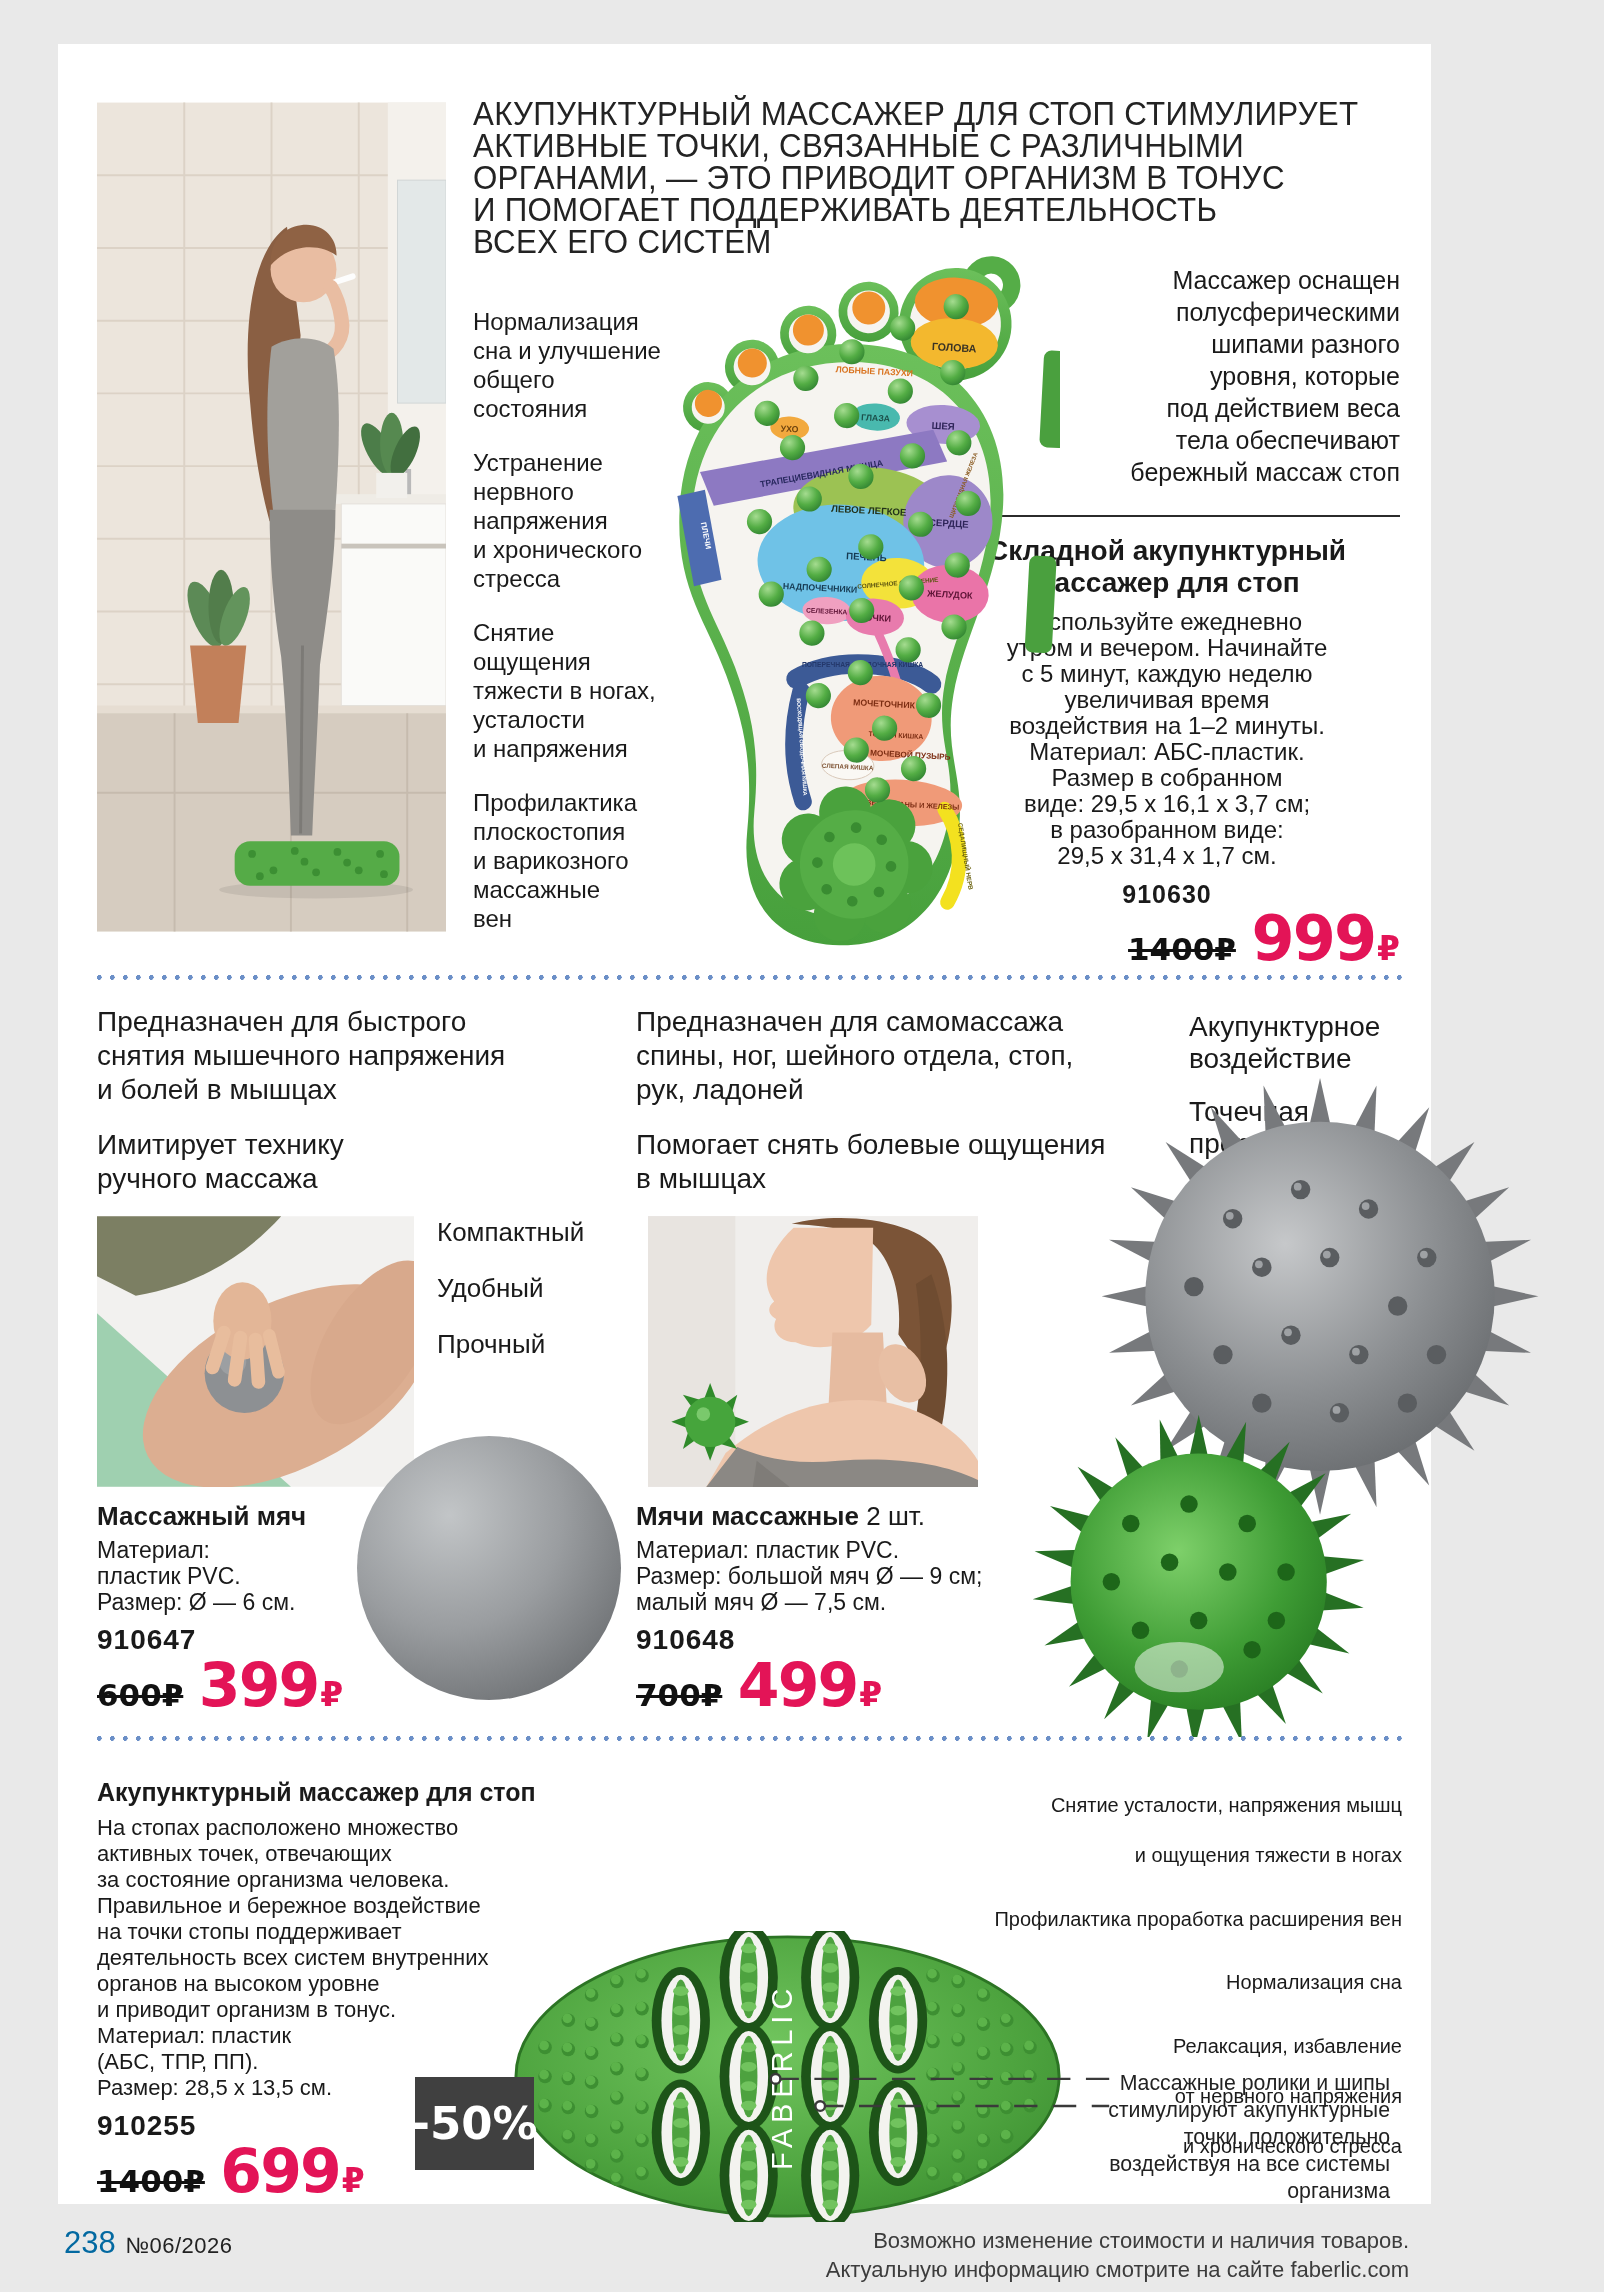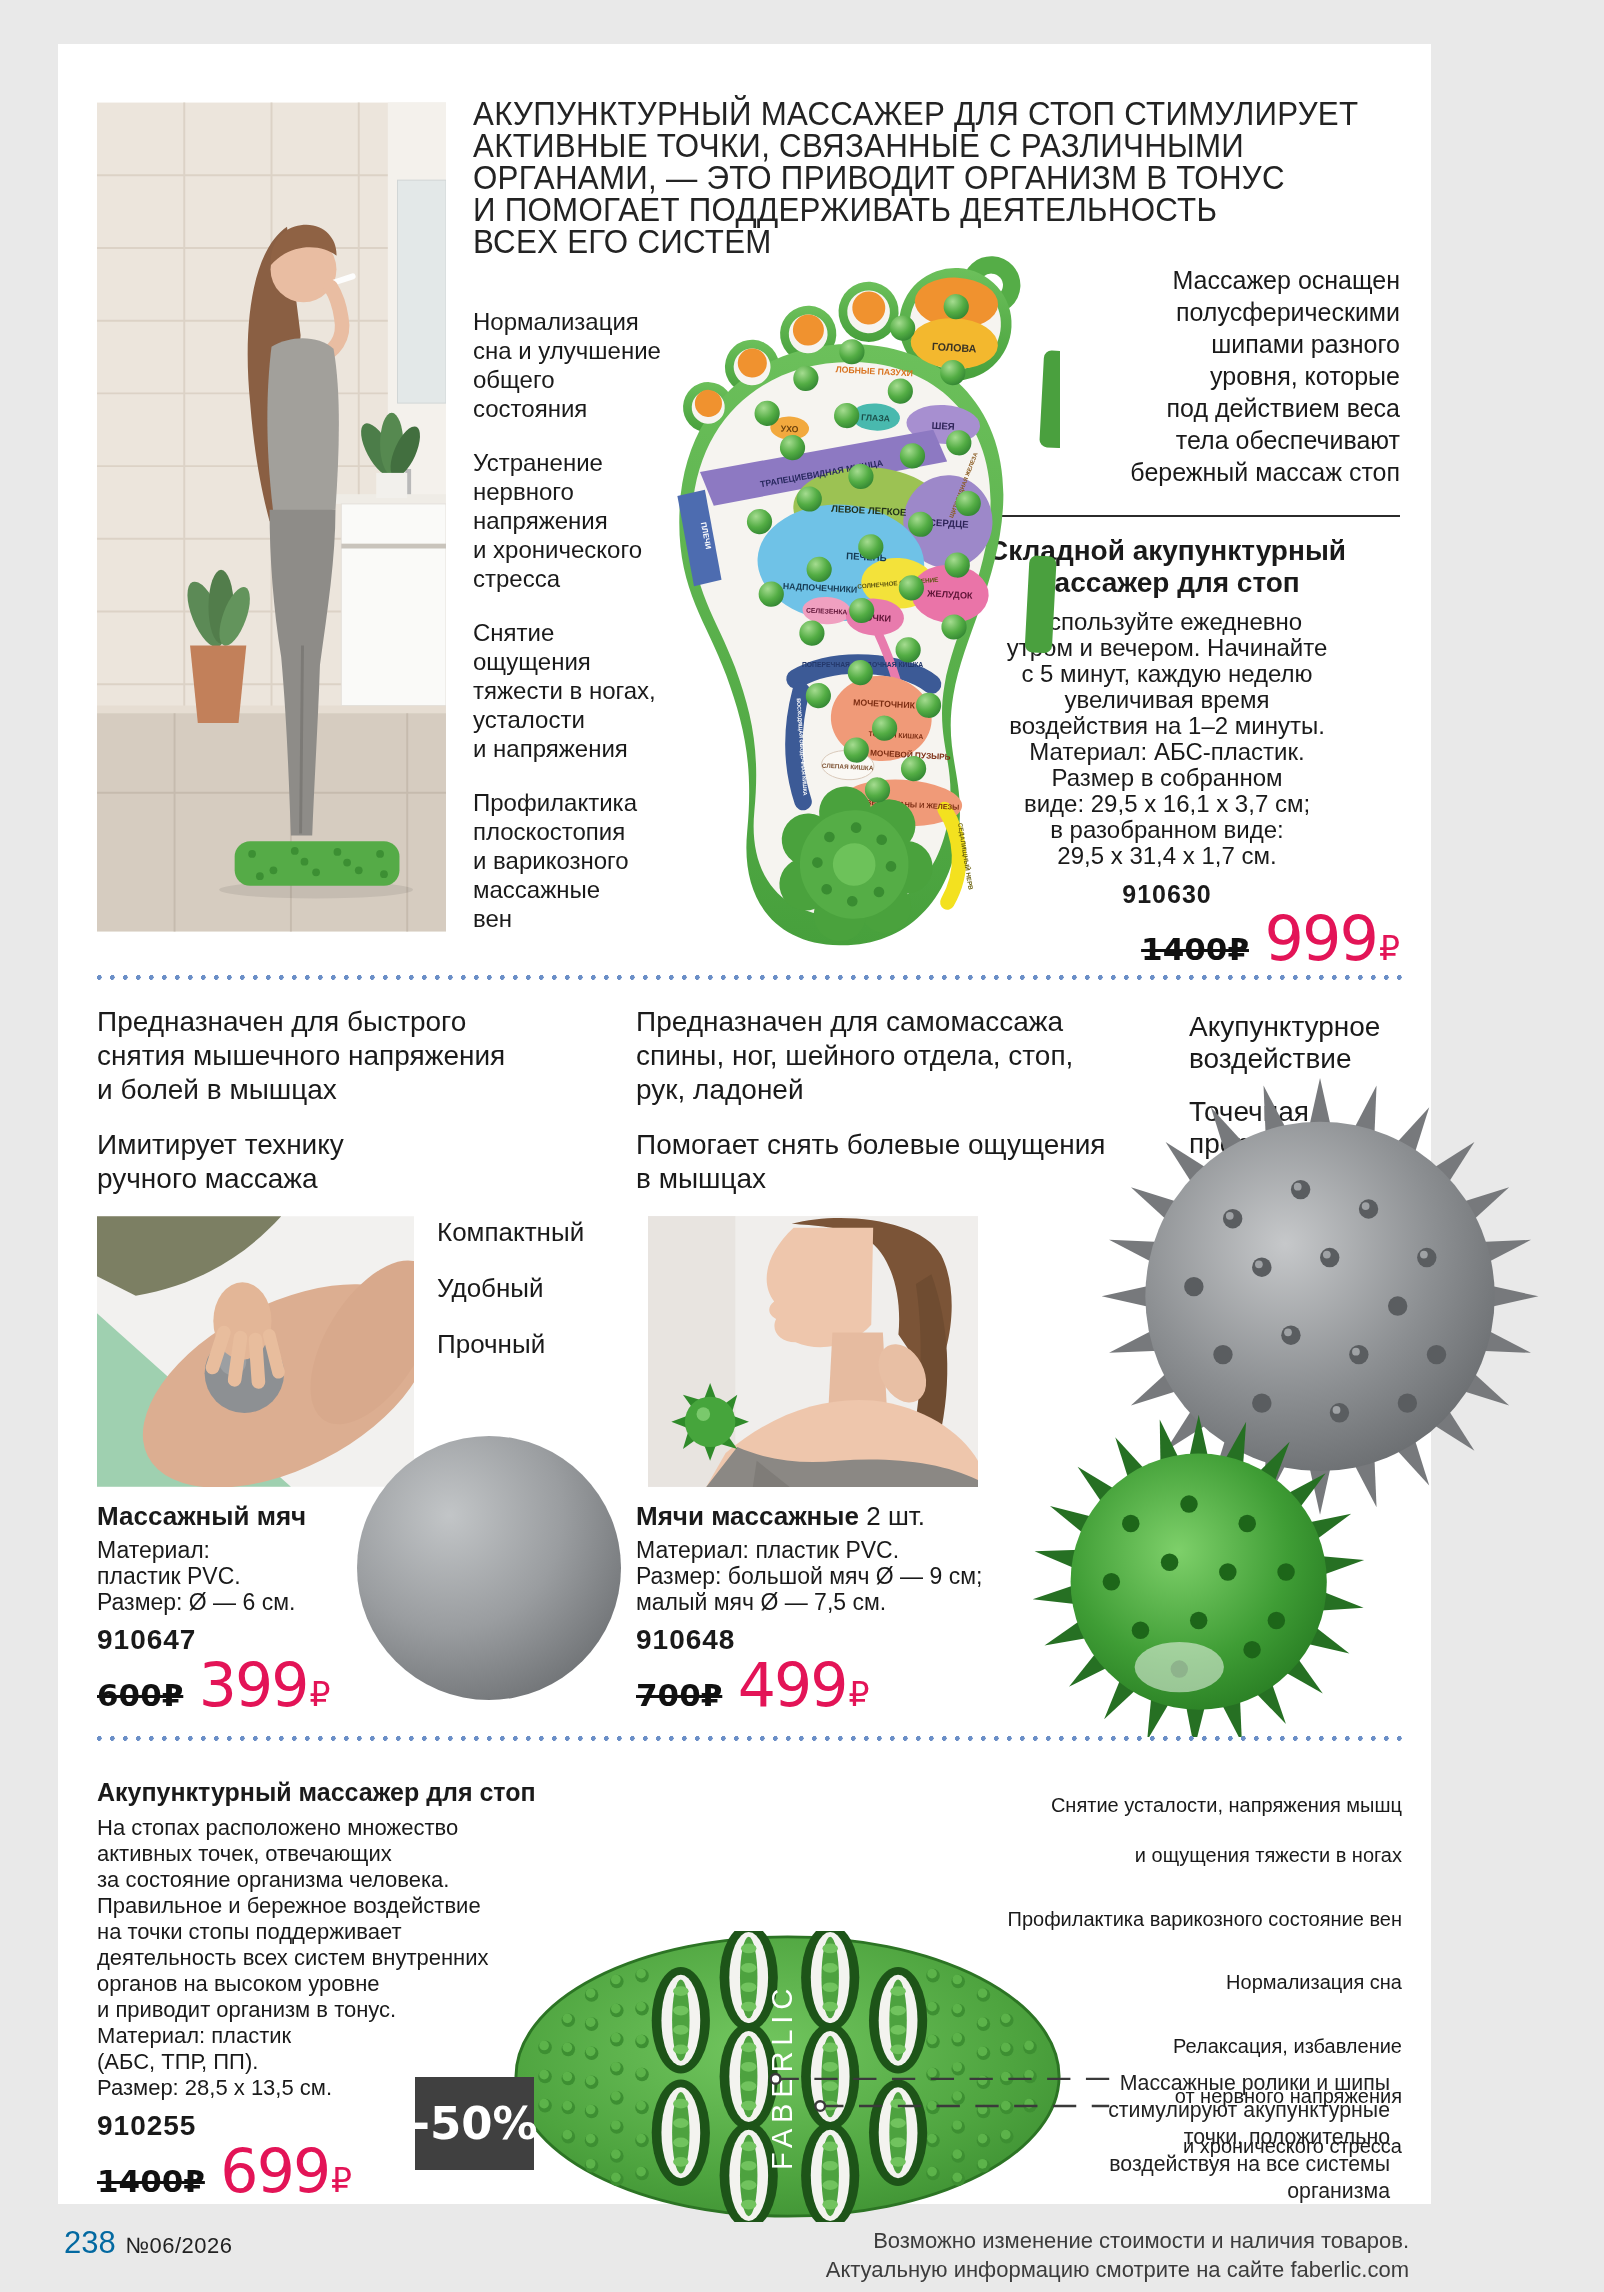--- a/index.html
+++ b/index.html
@@ -17,21 +17,21 @@
   .benefit{margin-bottom:25px}
   .note{right:205px;top:264px;width:417px;text-align:right;font-size:25px;line-height:32px}
   .hr-line{left:999px;top:515px;width:401px;height:1.9px;background:#2b2b2b}
   .hero-prod{right:205px;top:535px;width:466px;text-align:center}
   .prod-name{font-size:28px;line-height:32px;font-weight:700}
   .prod-desc{margin-top:9.7px;font-size:24px;line-height:26px}
   .prod-code{margin-top:11.6px;font-size:25px;font-weight:700;letter-spacing:1px}
   .price-row{display:flex;align-items:baseline;gap:15.5px;font-family:"DejaVu Sans","Liberation Sans",sans-serif;margin-top:1.9px}
   .right-row{justify-content:flex-end}
   .old{font-size:31px;font-weight:700;color:#111;text-decoration:line-through;text-decoration-thickness:2.9px}
-  .new{font-size:62px;font-weight:normal;color:#e31457;line-height:.9;letter-spacing:-1.9px}
+  .new{font-size:62px;font-weight:bold;color:#e31457;line-height:.9;letter-spacing:-1.9px}
   .new .cur{font-size:33px;letter-spacing:0;margin-left:1.9px}
 
   
   .dots{height:5.8px;background-image:radial-gradient(circle 2.3px at 2.3px 2.3px,#6b8fc7 2.2px,rgba(0,0,0,0) 2.5px);
         background-size:13px 5.8px;background-repeat:repeat-x}
   .dots1{left:97px;top:975px;width:1305px}
   .dots2{left:97px;top:1736px;width:1305px}
 
   
   .mcol{font-size:28px;line-height:34px}
@@ -682,21 +682,21 @@
       <use href="#pod" x="396" y="208"></use>
   </g>
   <text transform="translate(287,150) rotate(-90)" text-anchor="middle" font-size="30" fill="#ffffff" letter-spacing="6">FABERLIC</text>
 </svg>
 
 <div class="abs badge">-50%</div>
 
 <div class="abs bbenefits">
   <div class="bbenefit pre">Снятие усталости, напряжения мышц
 и ощущения тяжести в ногах</div>
-  <div class="bbenefit pre">Профилактика варикозного состояние вен</div>
+  <div class="bbenefit pre">Профилактика проработка расширения вен</div>
   <div class="bbenefit pre">Нормализация сна</div>
   <div class="bbenefit pre">Релаксация, избавление
 от нервного напряжения
 и хронического стресса</div>
 </div>
 
 <svg class="abs" style="left:762px;top:2067px;z-index:6" width="354" height="49" viewBox="0 0 365 50">
   <line x1="14" y1="12" x2="358" y2="12" stroke="#3a3a3a" stroke-width="2.5" stroke-dasharray="24 16"></line>
   <line x1="60" y1="40" x2="358" y2="40" stroke="#3a3a3a" stroke-width="2.5" stroke-dasharray="24 16"></line>
   <circle cx="14" cy="12" r="5" fill="#ffffff" stroke="#3a3a3a" stroke-width="2.5"></circle>

